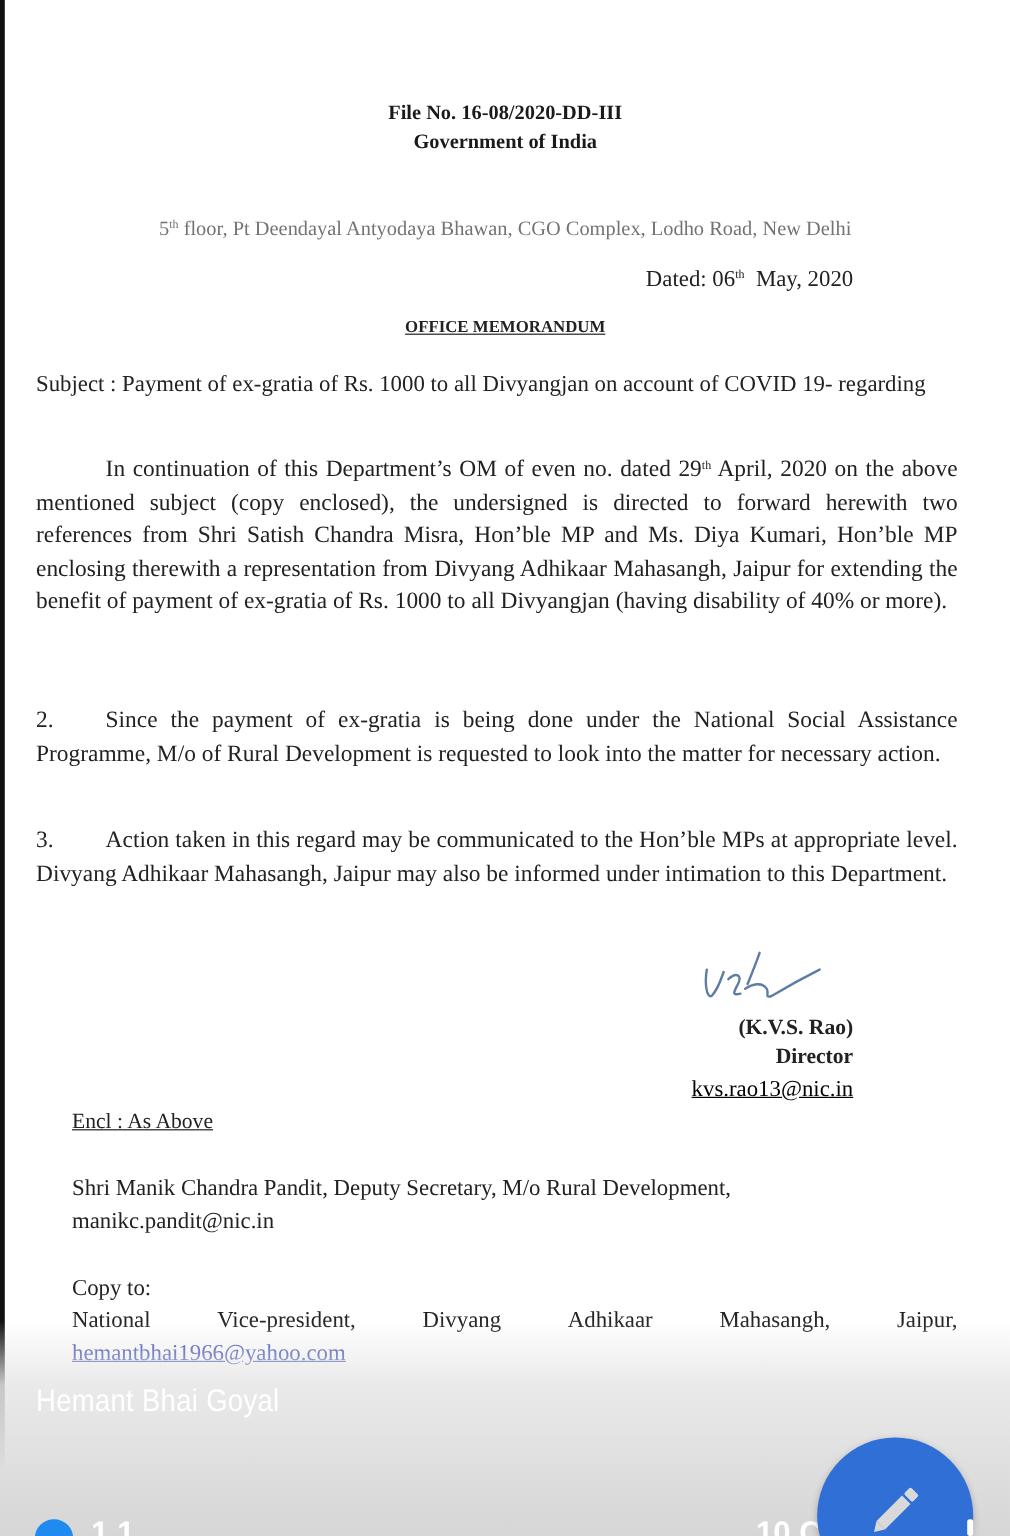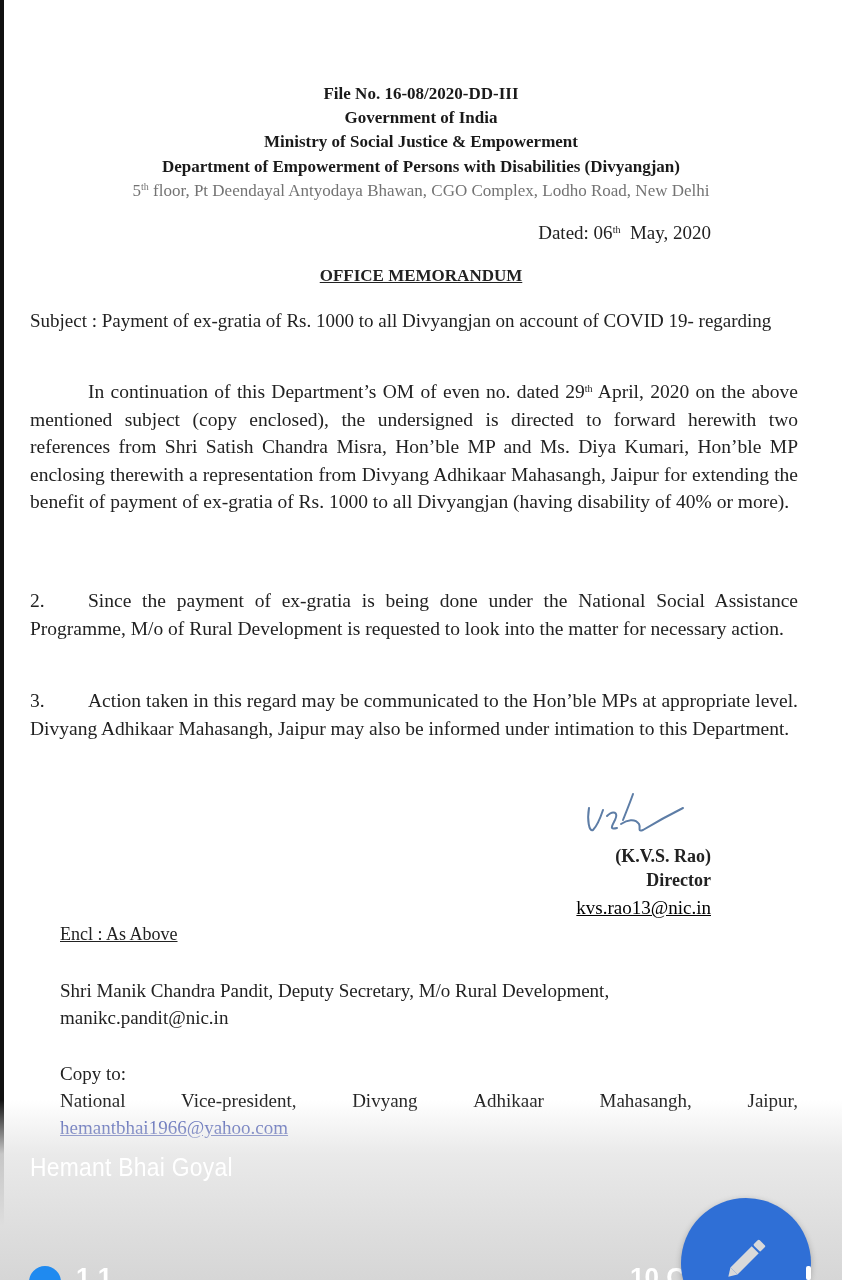--- a/index.html
+++ b/index.html
@@ -8,21 +8,21 @@
     background:#ffffff;
     font-family:"Liberation Serif", "DejaVu Serif", serif;
     color:#222;
   }
   .left-bar { position:absolute; left:0; top:0; width:4px; height:1280px; background:#111; }
   .doc { position:absolute; left:0; top:0; width:755px; height:1280px; }
   .hdr { position:absolute; left:0; width:842px; text-align:center; font-weight:bold; font-size:17px; color:#1a1a1a; }
   .addr { position:absolute; left:0; width:842px; text-align:center; font-size:17px; color:#737373; }
   sup { font-size:10px; vertical-align:6px; line-height:0; }
   .dated { position:absolute; right:44px; top:222px; font-size:19px;margin-left:32px; }
-  .om { position:absolute; left:0; width:842px; top:266px; text-align:center; font-weight:bold; font-size:17px; text-decoration:underline; }
+  .om { position:absolute; left:0; width:842px; top:266px; text-align:center; font-weight:bold; font-size:14px; text-decoration:underline; }
   .subject { position:absolute; left:30px; width:770px; top:308px; font-size:19px; line-height:26px; text-align:justify; text-align-last:left; }
   .para { position:absolute; left:30px; width:768px; font-size:19.5px; line-height:27.5px; text-align:justify; }
   .para .num { display:inline-block; width:58px; }
   .indent { text-indent:58px; }
   .sig { position:absolute; right:48px; top:790px; width:150px; height:50px; }
   .sigblock { position:absolute; right:44px; text-align:right; font-weight:bold; font-size:18px; }
   .email { position:absolute; right:44px; top:897px; font-size:19px; color:#000000; text-decoration:underline; }
   .encl { position:absolute; left:60px; top:924px; font-size:18px; text-decoration:underline; }
   .line { position:absolute; left:60px; font-size:19px; }
   .copyline { position:absolute; left:60px; width:738px; top:1090px; font-size:19px; display:flex; justify-content:space-between; }
@@ -38,22 +38,20 @@
   .more { position:absolute; left:806px; top:1266px; width:5px; height:14px; background:#fff; border-radius:2px; }
 </style>
 </head>
 <body>
 
 <div class="left-bar"></div>
 
 <div class="doc">
   <div class="hdr" style="top:84px;">File No. 16-08/2020-DD-III</div>
   <div class="hdr" style="top:108px;">Government of India</div>
-  <div class="hdr" style="top:132px;">Ministry of Social Justice &amp; Empowerment</div>
-  <div class="hdr" style="top:157px;">Department of Empowerment of Persons with Disabilities (Divyangjan)</div>
   <div class="addr" style="top:181px;"><span>5</span><sup>th</sup><span> floor, Pt Deendayal Antyodaya Bhawan, CGO Complex, Lodho Road, New Delhi</span></div>
 
   <div class="dated"><span>Dated: 06</span><sup>th</sup><span style="white-space:pre;">  May, 2020</span></div>
 
   <div class="om">OFFICE MEMORANDUM</div>
 
   <div class="subject">Subject : Payment of ex-gratia of Rs. 1000 to all Divyangjan on account of COVID 19- regarding</div>
 
   <div class="para indent" style="top:378px;"><span>In continuation of this Department’s OM of even no. dated 29</span><sup>th</sup><span> April, 2020 on the above mentioned subject (copy enclosed), the undersigned is directed to forward herewith two references from Shri Satish Chandra Misra, Hon’ble MP and Ms. Diya Kumari, Hon’ble MP enclosing therewith a representation from Divyang Adhikaar Mahasangh, Jaipur for extending the benefit of payment of ex-gratia of Rs. 1000 to all Divyangjan (having disability of 40% or more).</span></div>
 

